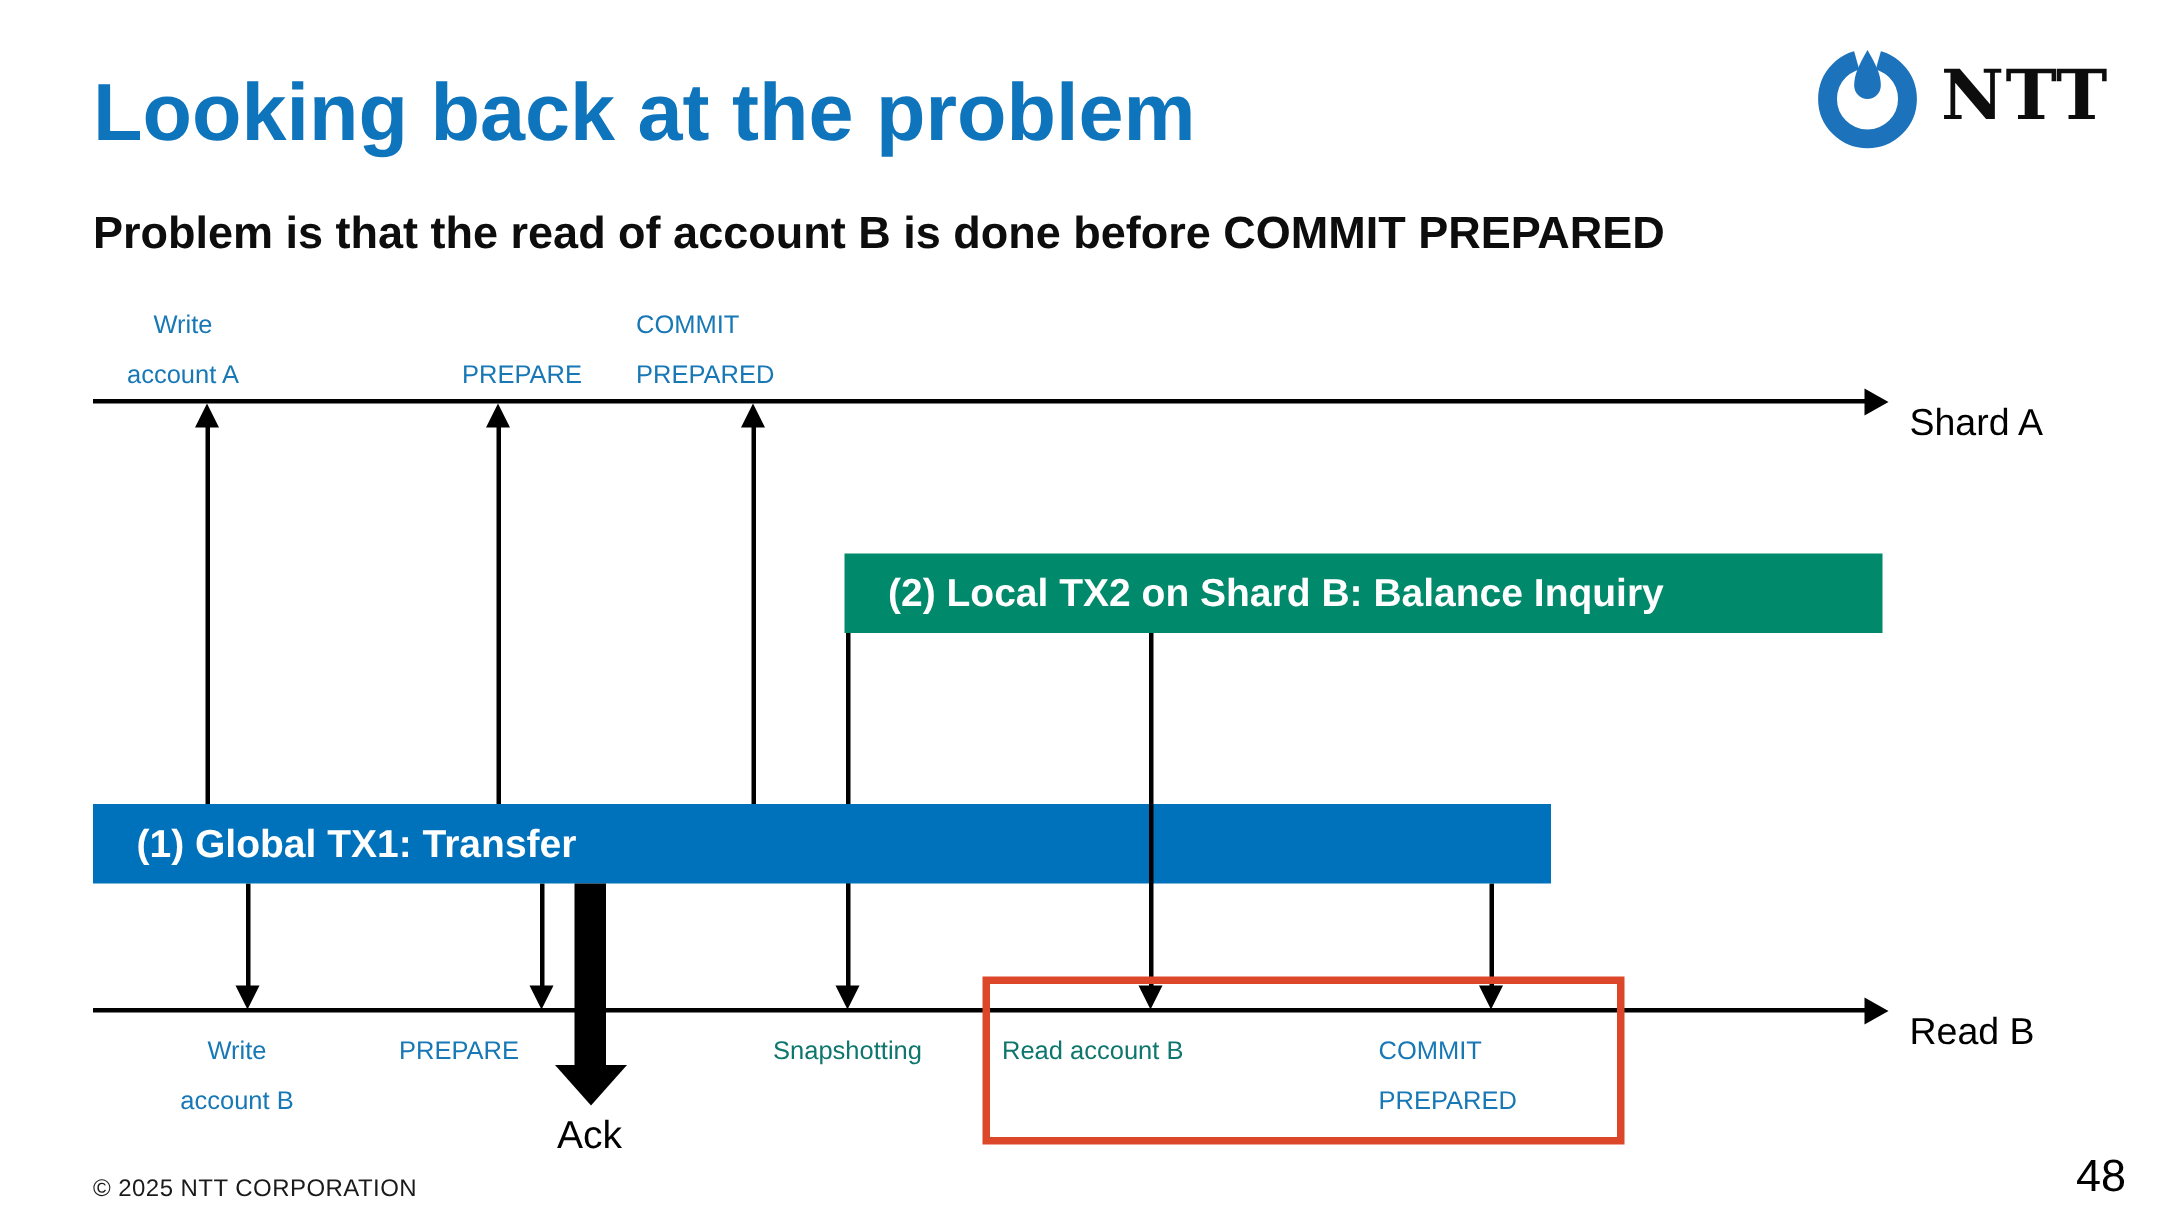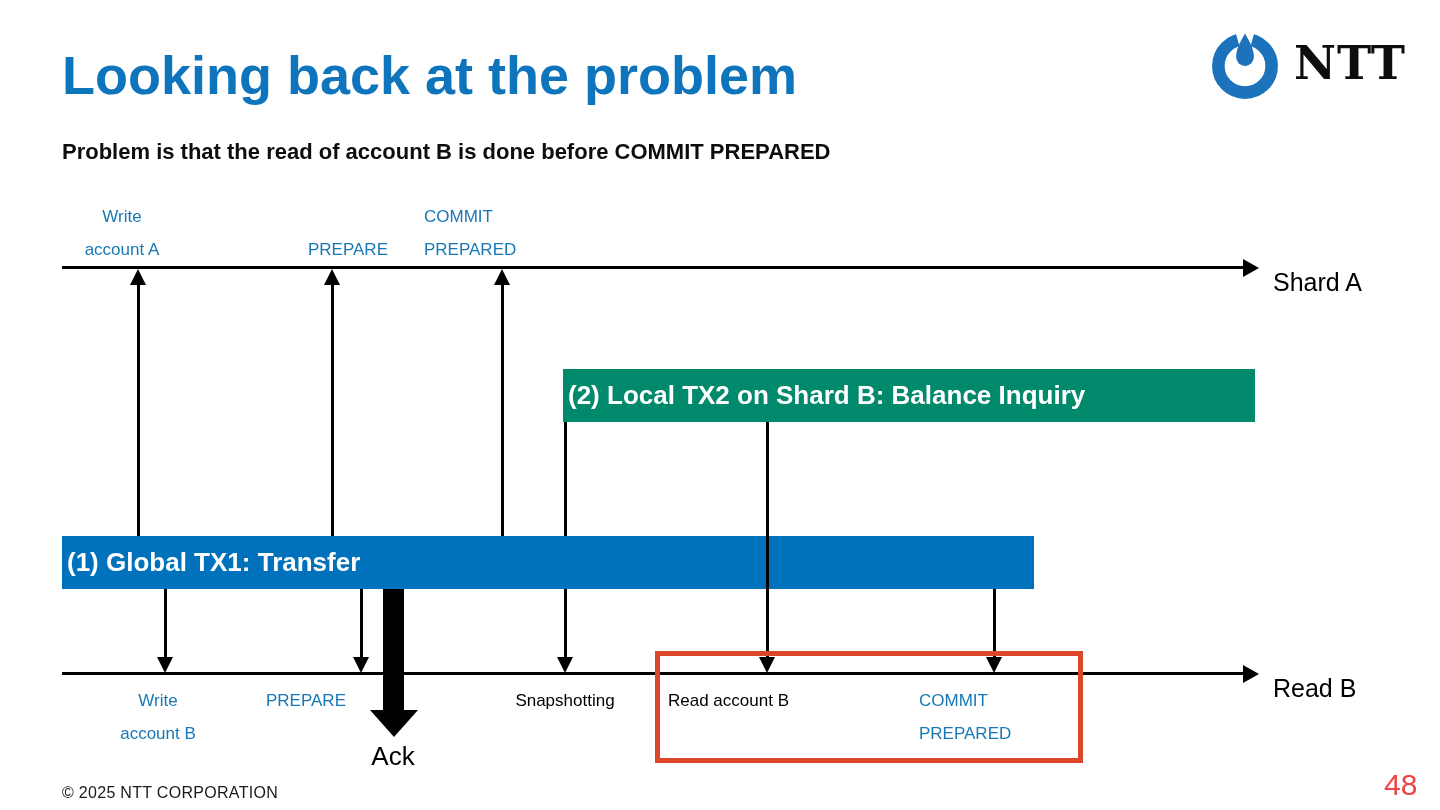--- a/index.html
+++ b/index.html
@@ -5,46 +5,46 @@
   html,body{margin:0;padding:0;background:#e8e8e8;}
   .slide{
     position:relative;width:1440px;height:810px;background:#ffffff;overflow:hidden;
     font-family:"Liberation Sans",sans-serif;color:#000;
   }
   .abs{position:absolute;}
   .title{
     left:62px;top:44px;font-size:54px;font-weight:bold;color:#0E74BC;letter-spacing:0px;
   }
   .subtitle{
-    left:62px;top:139px;font-size:22px;font-weight:bold;color:#0d0d0d;
+    left:62px;top:139px;font-size:30px;font-weight:bold;color:#0d0d0d;
   }
   
   .logo{left:1208px;top:26px;display:flex;align-items:flex-start;gap:12px;}
   .logo-word{font-family:"DejaVu Serif",serif;font-weight:bold;font-size:46px;color:#0d0d0d;letter-spacing:1px;line-height:74px;}
   
   .hline{height:3px;background:#000;}
   .vline{width:3px;background:#000;}
   .arrow-right{width:0;height:0;border-top:9px solid transparent;border-bottom:9px solid transparent;border-left:16px solid #000;}
   .arrow-up{width:0;height:0;border-left:8px solid transparent;border-right:8px solid transparent;border-bottom:16px solid #000;}
   .arrow-down{width:0;height:0;border-left:8px solid transparent;border-right:8px solid transparent;border-top:16px solid #000;}
   
   .lbl{font-size:17px;line-height:33px;white-space:nowrap;}
   .ctr{text-align:center;}
   .lbl-blue{color:#1878B6;}
-  .lbl-green{color:#000000;}
+  .lbl-green{color:#0f766e;}
   .lbl-black{color:#000;}
   .shard-name{font-size:25px;color:#000;white-space:nowrap;margin-top:14px;}
   
-  .bar{height:53px;line-height:53px;font-weight:bold;font-size:26px;color:#fff;padding-left:5px;box-sizing:border-box;white-space:nowrap;}
+  .bar{height:53px;line-height:53px;font-weight:bold;font-size:26px;color:#fff;padding-left:29px;box-sizing:border-box;white-space:nowrap;}
   .bar-blue{background:#0072BC;}
   .bar-green{background:#00896B;}
   
   .redbox{border:5px solid #DC472A;background:transparent;box-sizing:border-box;}
   .footer{left:62px;top:784px;font-size:16px;color:#1a1a1a;letter-spacing:0.3px;}
-  .pagenum{left:1384px;top:768px;font-size:30px;color:#ef4444;}
+  .pagenum{left:1384px;top:768px;font-size:30px;color:#000000;}
 </style>
 </head>
 <body>
 
 <div class="slide">
 
   <div class="abs title">Looking back at the problem</div>
 
   <div class="abs logo">
     <span style="display:block;width:74px;height:74px;">

